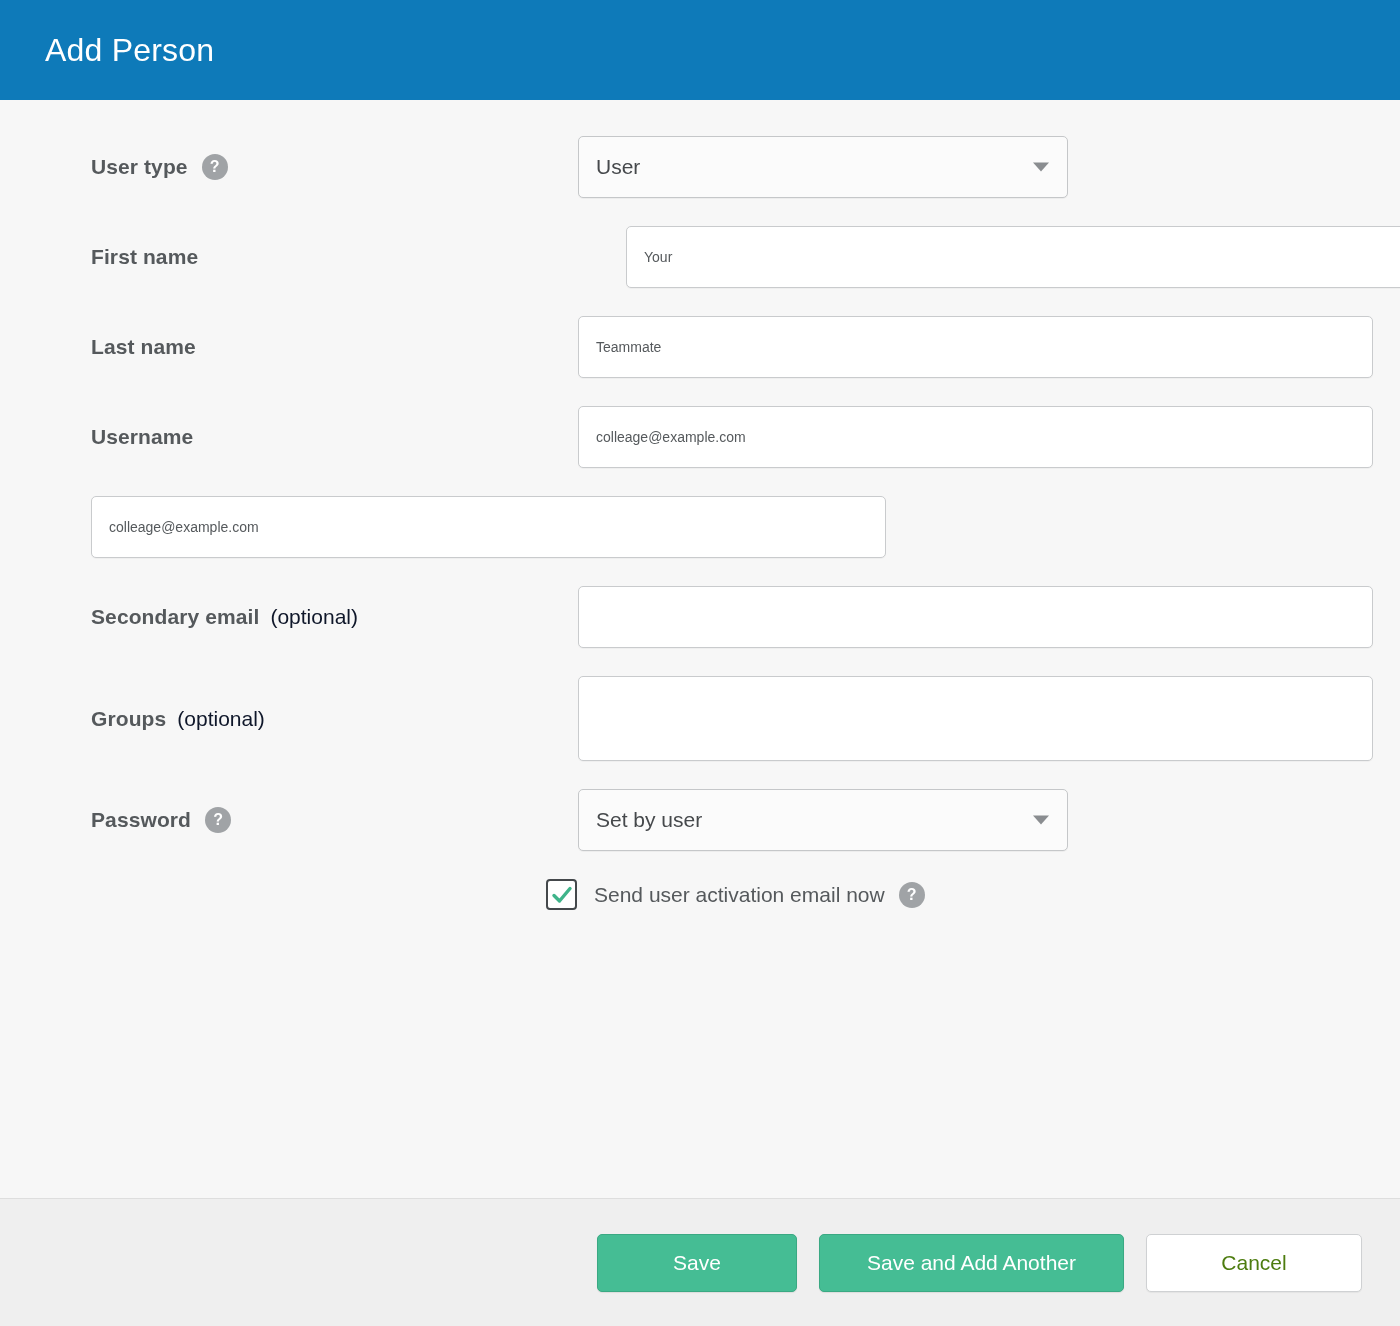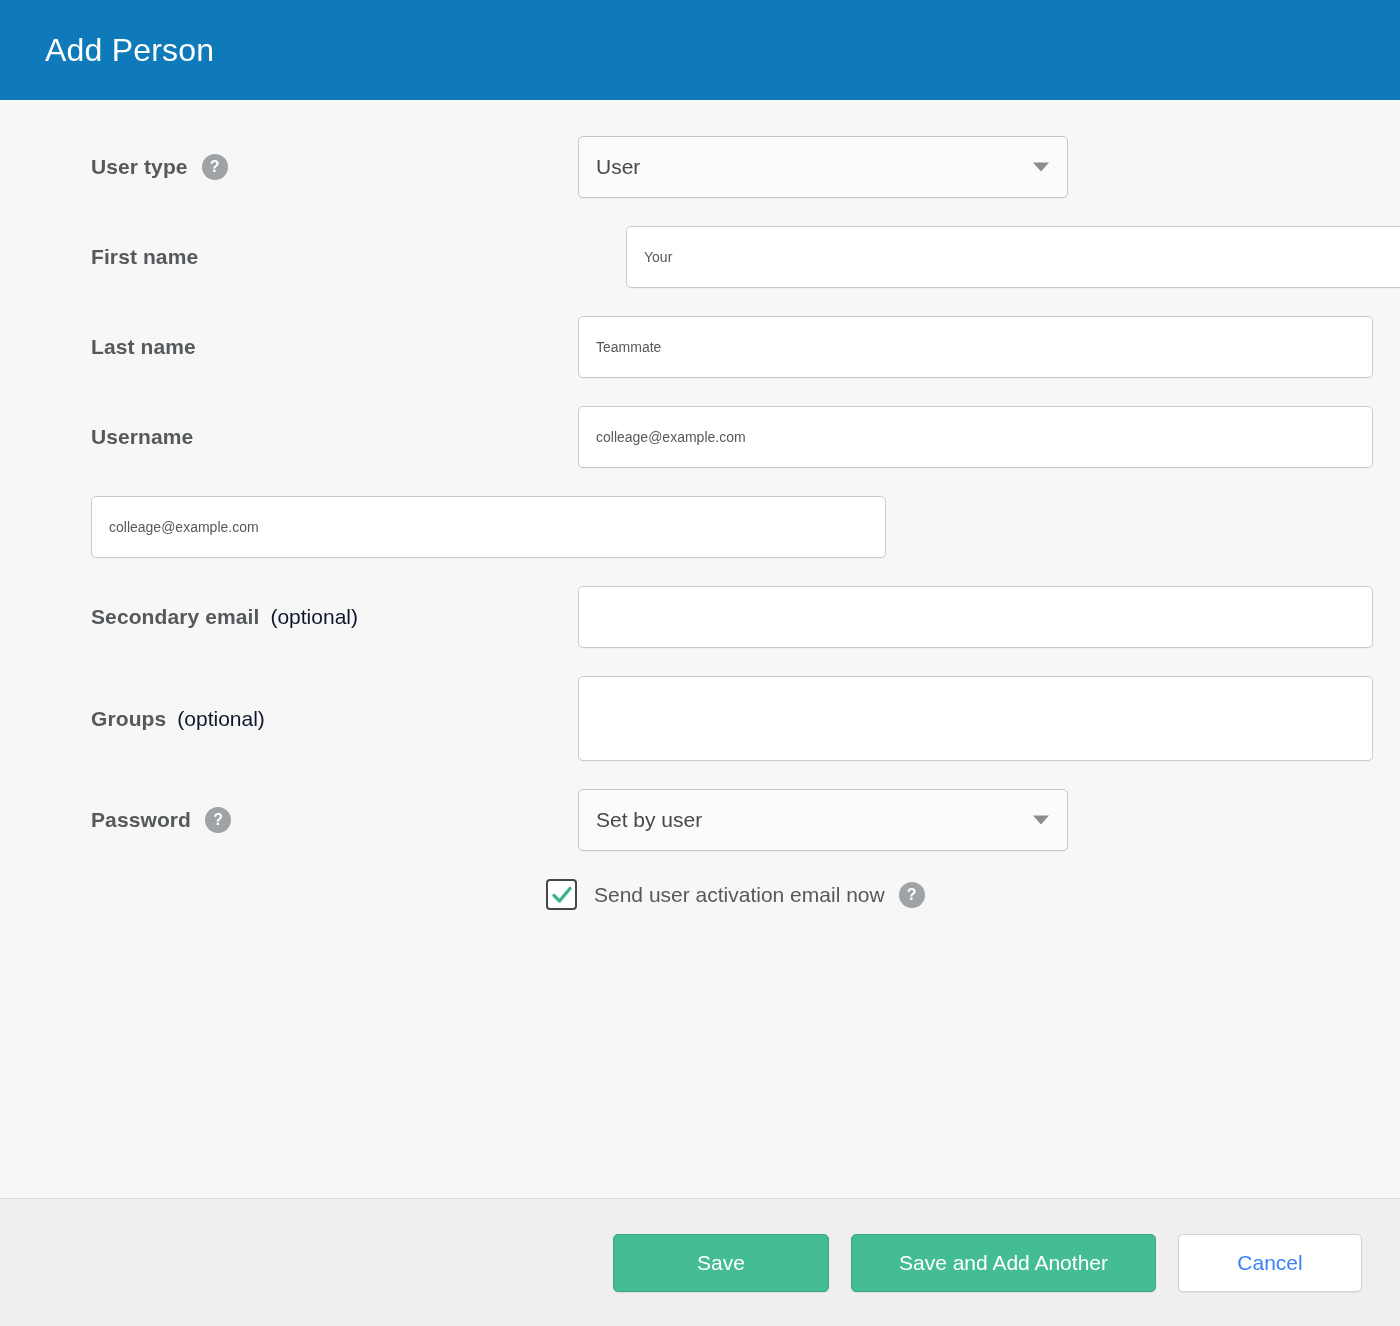--- a/index.html
+++ b/index.html
@@ -229,27 +229,27 @@
     border: 1px solid transparent;
     padding: 0 30px;
     white-space: nowrap;
   }
   .btn-primary {
     background: #45bd94;
     border-color: #3aa983;
     color: #ffffff;
     box-shadow: 0 1px 1px rgba(0,0,0,0.08);
   }
-  .btn-save { width: 216px; }
+  .btn-save { width: 200px; }
   .btn-save-another { width: 305px; }
   .btn-cancel {
-    width: 184px;
+    width: 216px;
     background: #ffffff;
     border-color: #cfd1d3;
-    color: #3b82f6;
+    color: #4d7c0f;
     box-shadow: 0 1px 1px rgba(0,0,0,0.05);
   }
 </style>
 </head>
 <body>
 
 <div class="dialog">
 
   <div class="dialog-header">
     <div class="dialog-title">Add Person</div>

